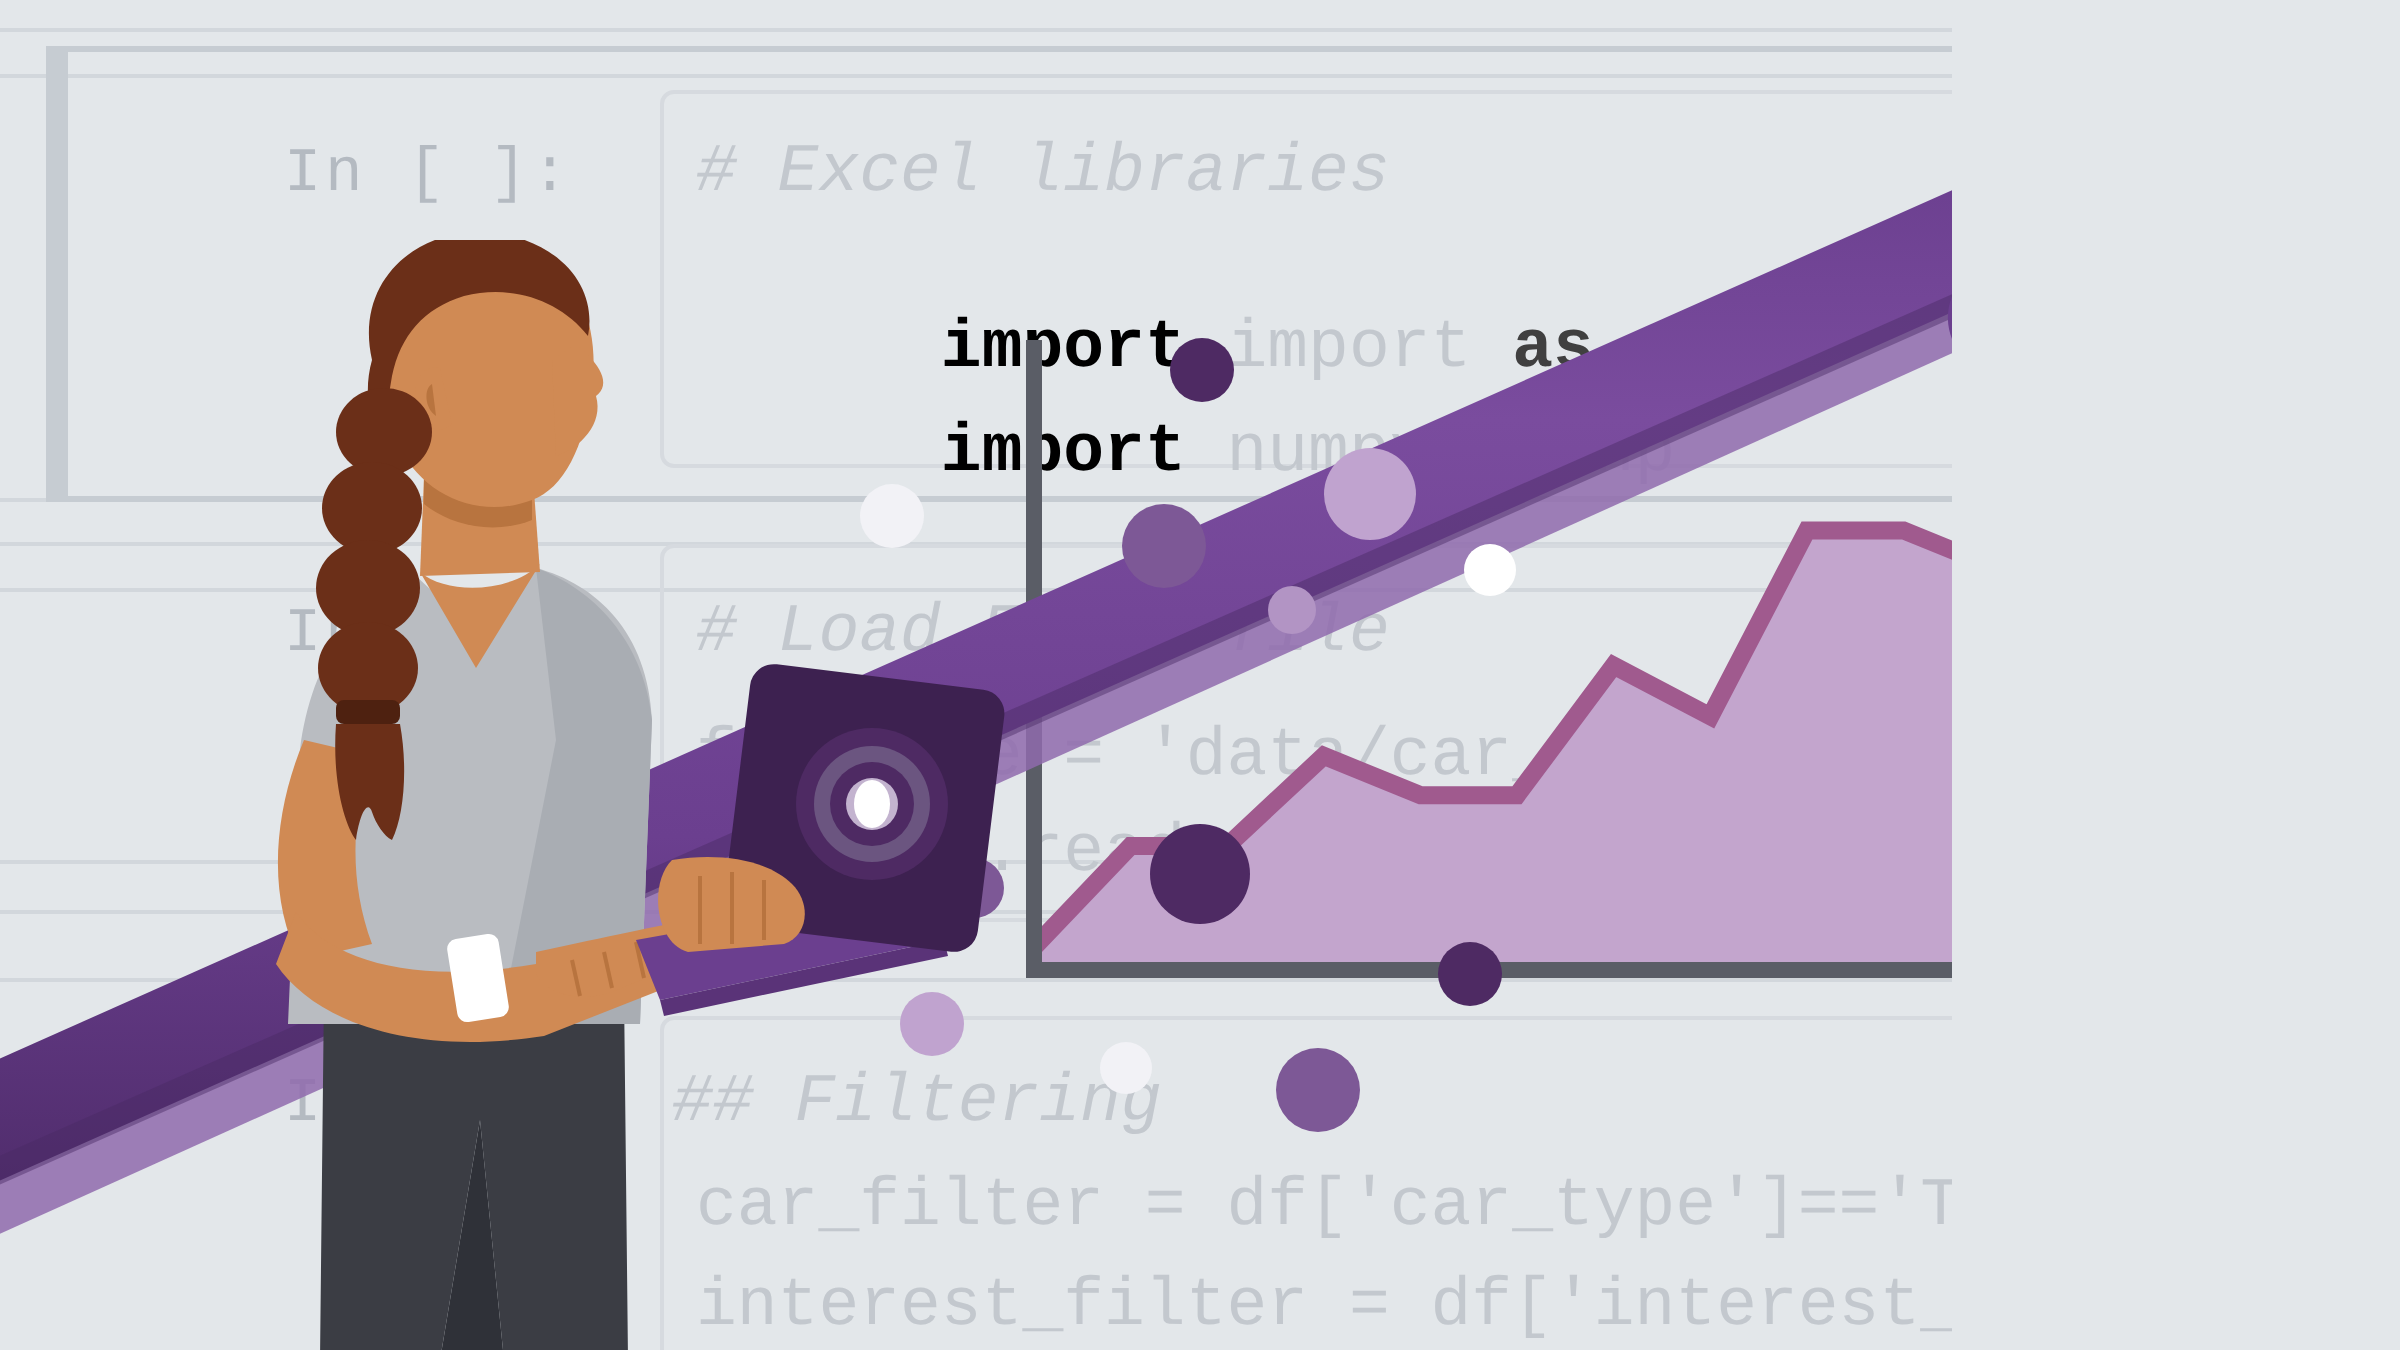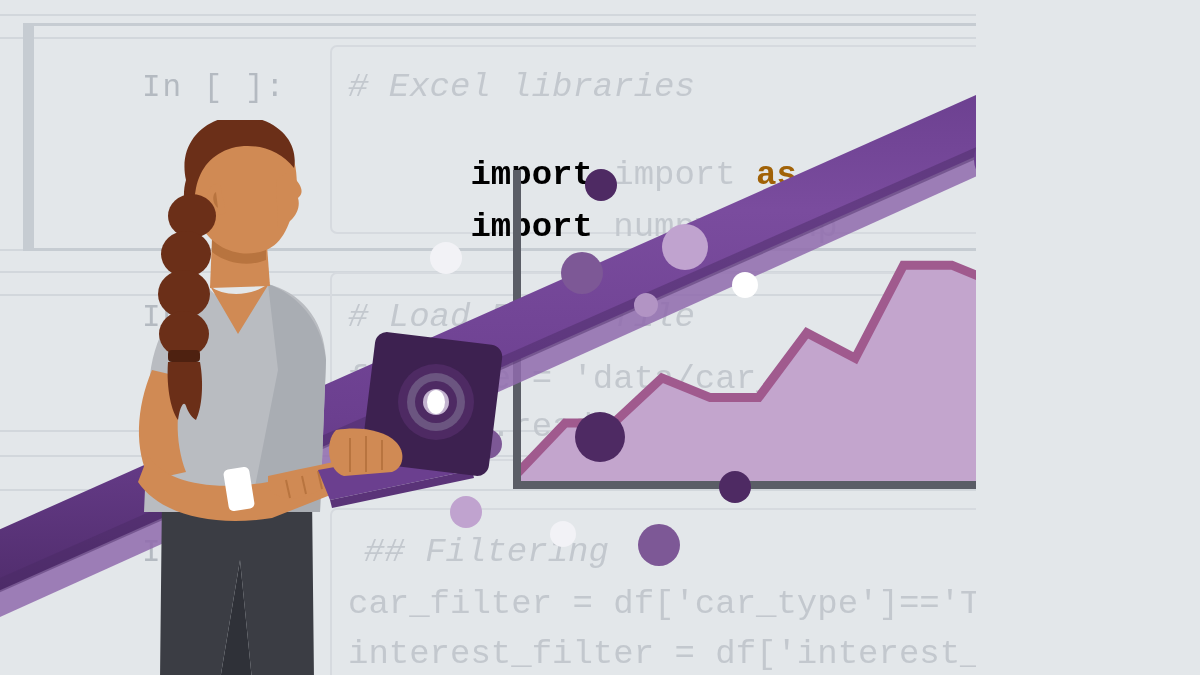--- a/index.html
+++ b/index.html
@@ -25,21 +25,21 @@
     font-family:"Liberation Mono","DejaVu Sans Mono",monospace;
     font-size:31px;letter-spacing:2px;color:#b4bac1;white-space:pre;
   }
   .codeline{
     position:absolute;
     font-family:"Liberation Mono","DejaVu Sans Mono",monospace;
     font-size:34px;white-space:pre;color:#c3c8ce;letter-spacing:0px;
   }
   .codeline.comment{font-style:italic;color:#c3c8ce;}
   .kw{color:#000000;font-weight:bold;}
-  .kw2{color:#a16207;font-weight:bold;}
+  .kw2{color:#404040;font-weight:bold;}
 
   
   #chart{position:absolute;left:0;top:0;width:1200px;height:675px;}
 
   
   .bubble{position:absolute;border-radius:50%;}
 
   
   #woman{position:absolute;left:100px;top:120px;width:420px;height:560px;}
 </style>
@@ -79,21 +79,21 @@
     <div class="codebox" style="left:330px;top:272px;width:840px;height:185px;"></div>
     <div class="prompt" style="left:142px;top:300px;">In [ ]:</div>
     <div class="codeline comment" style="left:348px;top:298px;"># Load Excel file</div>
     <div class="codeline" style="left:348px;top:360px;">filename = 'data/car_loans.xlsx'</div>
     <div class="codeline" style="left:348px;top:408px;">df = pd.read_excel(filename)</div>
   </div>
 
   <div class="cell">
     <div class="codebox" style="left:330px;top:508px;width:840px;height:185px;"></div>
     <div class="prompt" style="left:142px;top:535px;">In [ ]:</div>
-    <div class="codeline comment" style="left:364px;top:533px;">## Filtering</div>
+    <div class="codeline comment" style="left:336px;top:533px;">## Filtering</div>
     <div class="codeline" style="left:348px;top:585px;">car_filter = df['car_type']=='Toyota Sienna'</div>
     <div class="codeline" style="left:348px;top:635px;">interest_filter = df['interest_rate']==0.0702</div>
   </div>
 
   <svg id="chart" viewBox="0 0 1200 675">
 
     <g>
       <path id="areaPath" fill="#c3a5cd" d="M517.0,485 L517.0,473.7 L565.3,423.0 L613.6,423.0 L661.9,377.9 L710.2,397.6 L758.5,397.6 L806.8,332.8 L855.2,358.2 L903.5,265.2 L951.8,265.2 L1000.1,284.9 L1048.4,231.4 L1096.7,276.5 L1119.7,241.6 L1119.7,485 Z"></path>
       <path id="linePath" fill="none" stroke="#a05a8e" stroke-width="9" stroke-linejoin="miter" d="M517.0,473.7 L565.3,423.0 L613.6,423.0 L661.9,377.9 L710.2,397.6 L758.5,397.6 L806.8,332.8 L855.2,358.2 L903.5,265.2 L951.8,265.2 L1000.1,284.9 L1048.4,231.4 L1096.7,276.5 L1119.7,241.6"></path>
       <polygon id="arrowHead" fill="#a05a8e" points="1145.0,203.2 1138.9,254.2 1100.5,228.9"></polygon>

